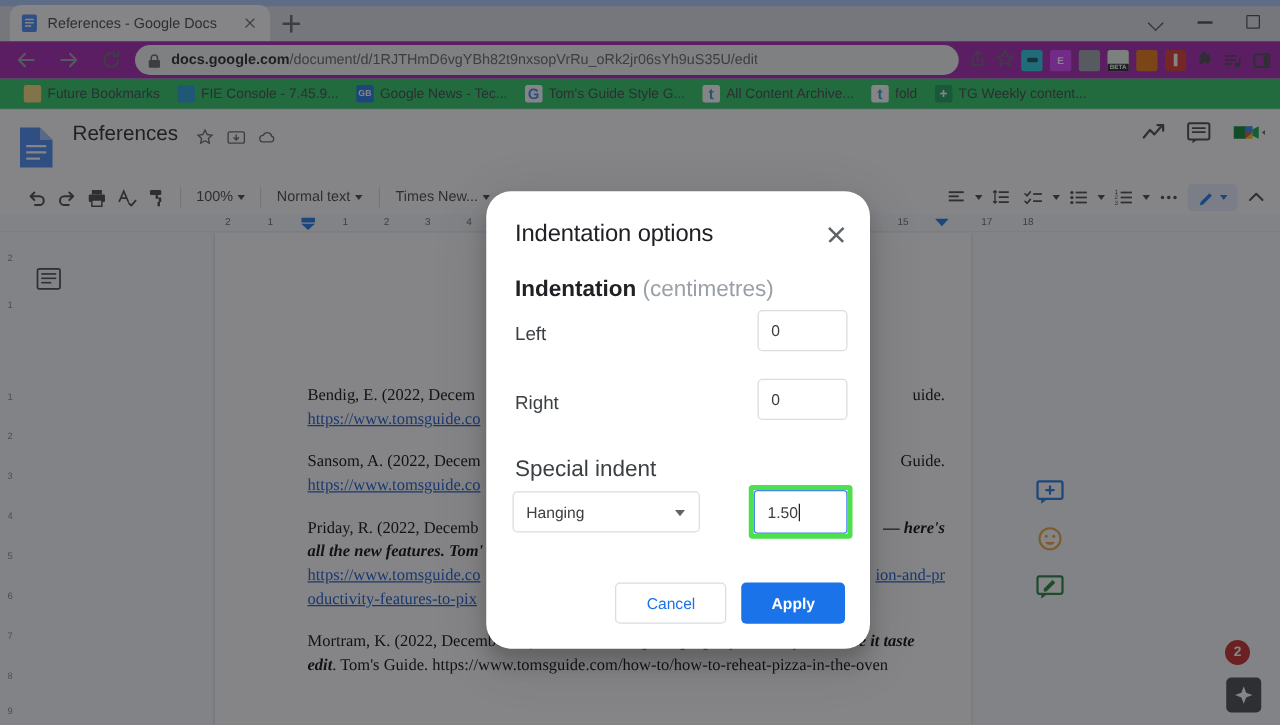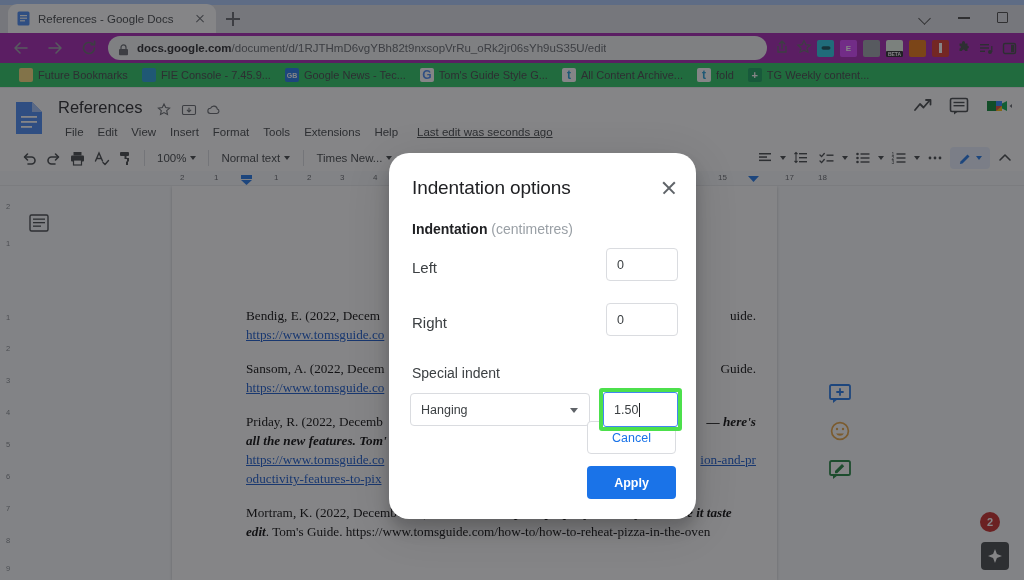--- a/index.html
+++ b/index.html
@@ -194,36 +194,36 @@
     letter-spacing: -.1px;
   }
   .modal-close { position: absolute; right: 18px; top: 25px; width: 18px; height: 18px; }
   .modal-close::before, .modal-close::after {
     content: ""; position: absolute; left: 1px; top: 8.5px; width: 16px; height: 1.5px; background: #5f6368;
   }
   .modal-close::before { transform: rotate(45deg); }
   .modal-close::after  { transform: rotate(-45deg); }
 
   .section-label {
-    position: absolute; left: 23px; font-size: 14px; color: #202124;
+    position: absolute; left: 23px; font-size: 18px; color: #202124;
   }
   .section-label b { font-weight: bold; }
   .section-label span { color: #9aa0a6; font-weight: normal; }
 
   .field-label { position: absolute; left: 23px; font-size: 15px; color: #3c4043; }
   .num-input {
     position: absolute; left: 217px; width: 72px; height: 33px;
     border: 1px solid #dadce0; border-radius: 4px;
     font-size: 12.5px; color: #3c4043; padding: 0 10px;
     display: flex; align-items: center;
     background: #fff;
   }
 
   .select-box {
-    position: absolute; left: 21px; top: 393px; width: 180px; height: 33px;
+    position: absolute; left: 21px; top: 393px; width: 150px; height: 33px;
     border: 1px solid #dadce0; border-radius: 4px;
     display: flex; align-items: center; padding: 0 10px;
     font-size: 12.5px; color: #3c4043;
   }
   .select-caret {
     position: absolute; right: 11px; top: 14px; width: 0; height: 0;
     border-left: 4.5px solid transparent; border-right: 4.5px solid transparent;
     border-top: 5px solid #5f6368;
   }
 
@@ -235,21 +235,21 @@
     position: absolute; left: 0; top: 0; width: 75px; height: 35px;
     border: 1.5px solid #4285f4; border-radius: 3px; background: #fff;
     display: flex; align-items: center; padding: 0 10px;
     font-size: 12.5px; color: #3c4043;
   }
   .caret-bar {
     display: inline-block; width: 1px; height: 14px; background: #202124;
     margin-left: 1px; vertical-align: -2px;
   }
 
-  .btn-row { position: absolute; right: 20px; bottom: 20px; display: flex; gap: 12px; flex-direction: column; }
+  .btn-row { position: absolute; right: 20px; bottom: 20px; display: flex; gap: 12px; }
   .btn {
     height: 33px; border-radius: 4px; display: flex; align-items: center;
     justify-content: center; font-size: 12.5px; padding: 0 24px;
   }
   .btn-cancel { background: #fff; color: #1a73e8; border: 1px solid #dadce0; }
   .btn-apply  { background: #1a73e8; color: #fff; font-weight: bold; }
 </style>
 </head>
 <body>
 
@@ -413,31 +413,20 @@
             <rect x="1.5" y="3.5" width="13" height="9" rx="1.2" stroke="#5f6368" stroke-width="1.1" fill="none"></rect>
             <path d="M8 6v4M6.2 8.2L8 10l1.8-1.8" stroke="#5f6368" stroke-width="1.1" fill="none" stroke-linecap="round"></path>
           </svg>
       </span>
       <span class="title-ico" style="left:206px">
         <svg width="16" height="16" viewBox="0 0 16 16">
             <path d="M4.3 11.5a2.6 2.6 0 0 1 .3-5.2 3.5 3.5 0 0 1 6.7.7 2.3 2.3 0 0 1-.4 4.5z" stroke="#5f6368" stroke-width="1.1" fill="none"></path>
           </svg>
       </span>
 
-      <div class="menu-row">
-        <span class="menu-item">File</span>
-        <span class="menu-item">Edit</span>
-        <span class="menu-item">View</span>
-        <span class="menu-item">Insert</span>
-        <span class="menu-item">Format</span>
-        <span class="menu-item">Tools</span>
-        <span class="menu-item">Extensions</span>
-        <span class="menu-item">Help</span>
-        <span class="last-edit">Last edit was seconds ago</span>
-      </div>
 
       <div class="hdr-right">
         <span class="hr-ico">
           <svg width="22" height="22" viewBox="0 0 22 22">
               <path d="M3 15l5-6 3.5 3.5L18 5" stroke="#3c4043" stroke-width="1.8" fill="none" stroke-linecap="round" stroke-linejoin="round"></path>
               <path d="M14 5h4.5v4.5" stroke="#3c4043" stroke-width="1.8" fill="none" stroke-linecap="round" stroke-linejoin="round"></path>
             </svg>
         </span>
         <span class="hr-ico">
           <svg width="22" height="22" viewBox="0 0 22 22">

